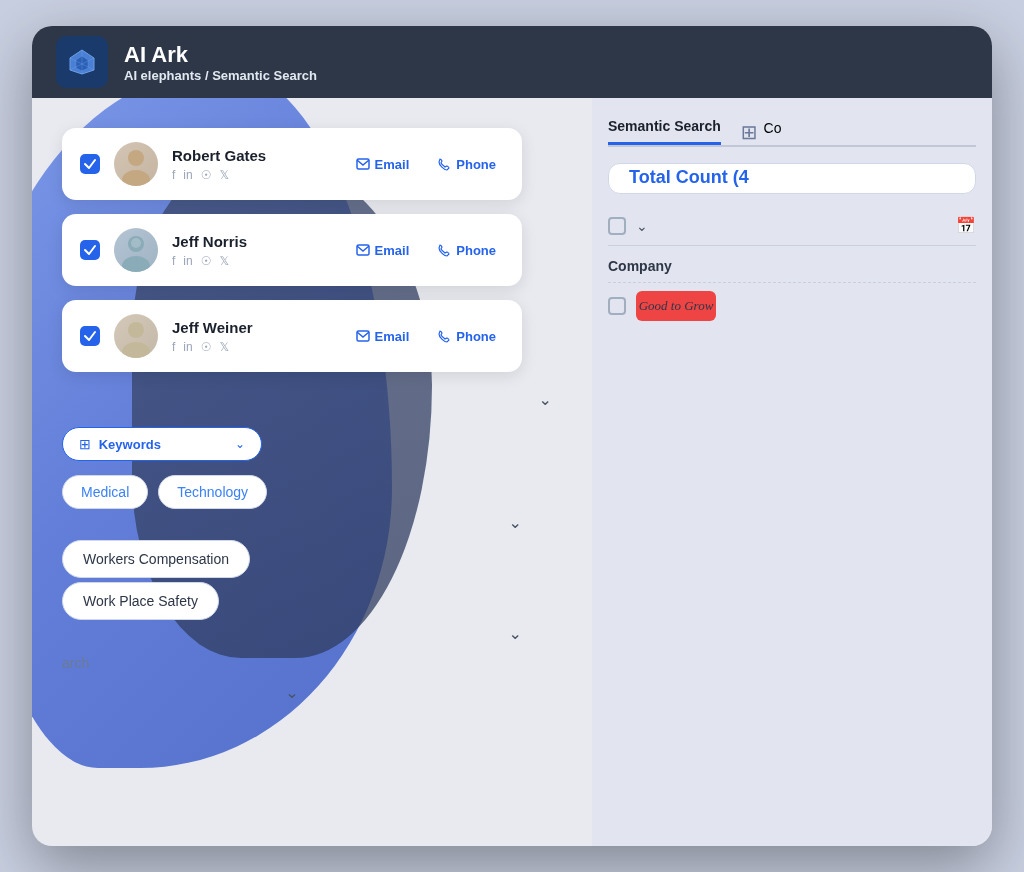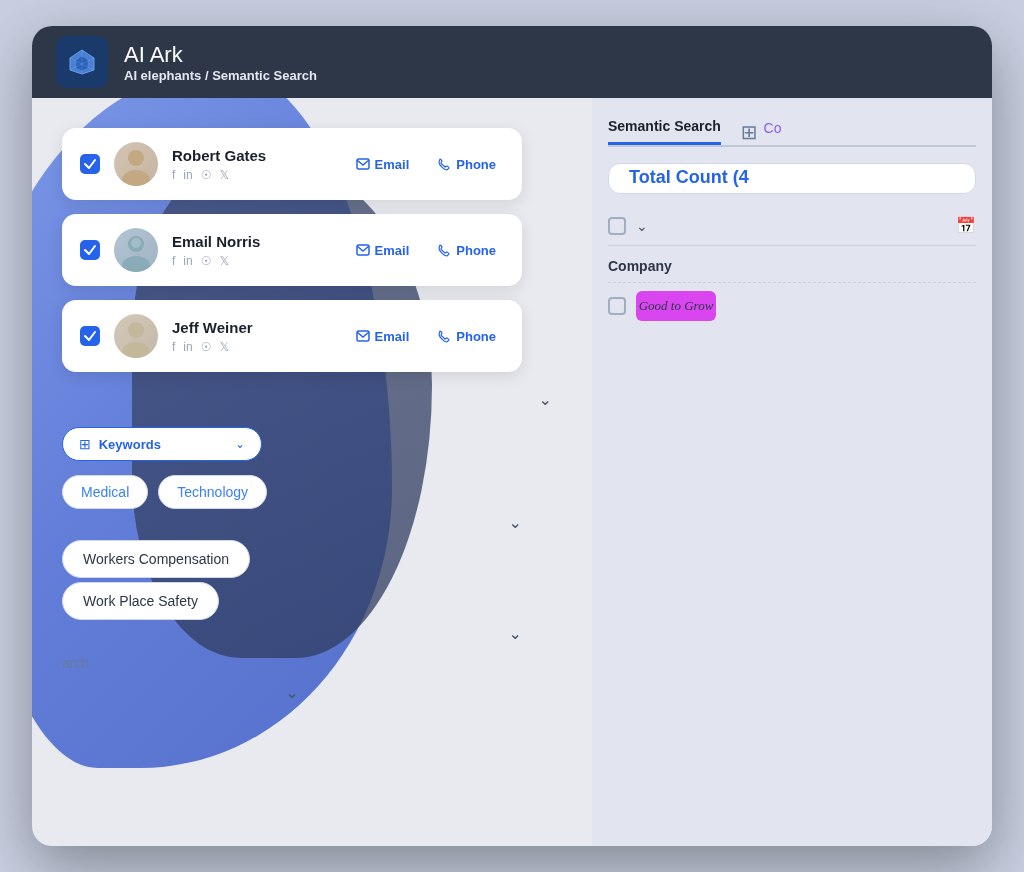--- a/index.html
+++ b/index.html
@@ -47,21 +47,21 @@
       height: 32px;
     }
 
     .header-title {
       display: flex;
       flex-direction: column;
     }
 
     .header-title .app-name {
       font-size: 22px;
-      font-weight: 400;
+      font-weight: 700;
       color: white;
     }
 
     .header-title .breadcrumb {
       font-size: 13px;
       color: #a0aec0;
     }
 
     .header-title .breadcrumb span {
       font-weight: 600;
@@ -326,21 +326,21 @@
       align-items: center;
       gap: 20px;
       border-bottom: 2px solid #c0c8d8;
       padding-bottom: 0;
       margin-bottom: 16px;
     }
 
     .tab {
       font-size: 14px;
       font-weight: 500;
-      color: #8b5cf6;
+      color: #000000;
       padding-bottom: 8px;
       cursor: pointer;
     }
 
     .tab.active {
       color: #1a202c;
       font-weight: 700;
       border-bottom: 3px solid #2563eb;
     }
 
@@ -402,21 +402,21 @@
       display: flex;
       align-items: center;
       gap: 10px;
       padding: 8px 0;
       border-top: 1px dashed #c8d0e0;
     }
 
     .company-logo-placeholder {
       width: 80px;
       height: 30px;
-      background: #d946ef;
+      background: #ef4444;
       border-radius: 6px;
       display: flex;
       align-items: center;
       justify-content: center;
       font-size: 11px;
       color: #4a5568;
       font-style: italic;
     }
 
     
@@ -505,21 +505,21 @@
             </svg>
         </div>
         <div class="contact-avatar avatar-luke">
           <svg width="44" height="44" viewBox="0 0 44 44">
             <circle cx="22" cy="16" r="8" fill="#8aabb8"></circle>
             <ellipse cx="22" cy="38" rx="14" ry="10" fill="#8aabb8"></ellipse>
             <circle cx="22" cy="15" r="5" fill="#a4bcc8"></circle>
           </svg>
         </div>
         <div class="contact-info">
-          <div class="contact-name">Email Norris</div>
+          <div class="contact-name">Jeff Norris</div>
           <div class="social-icons">
             <span class="social-icon">f</span>
             <span class="social-icon">in</span>
             <span class="social-icon">☉</span>
             <span class="social-icon">𝕏</span>
           </div>
         </div>
         <div class="contact-actions">
           <div class="action-btn">
             <svg viewBox="0 0 14 14" fill="none">

